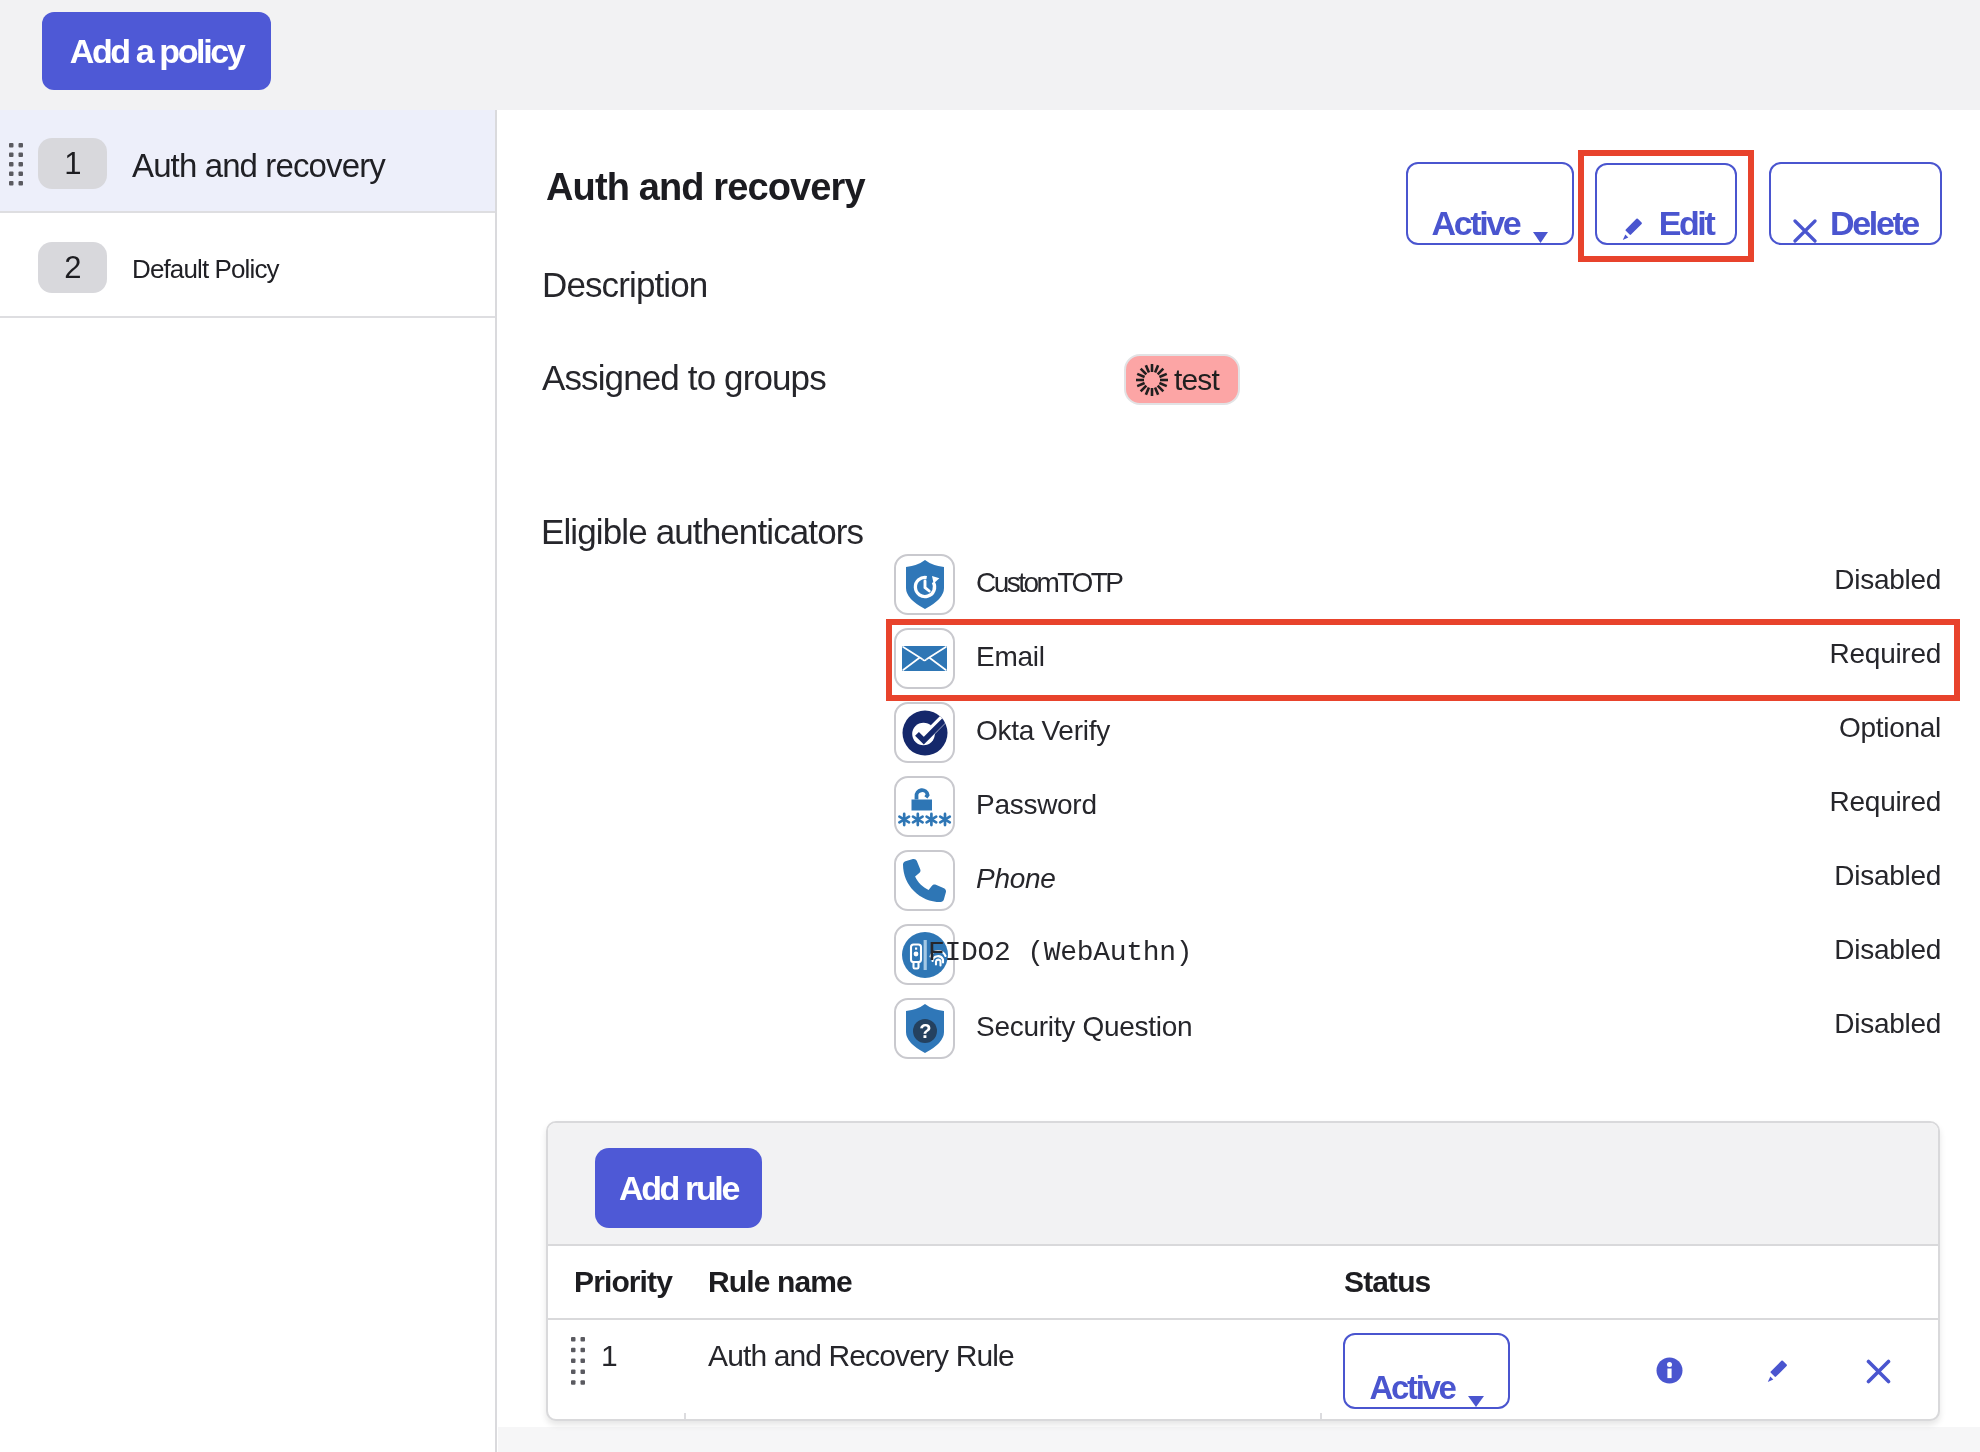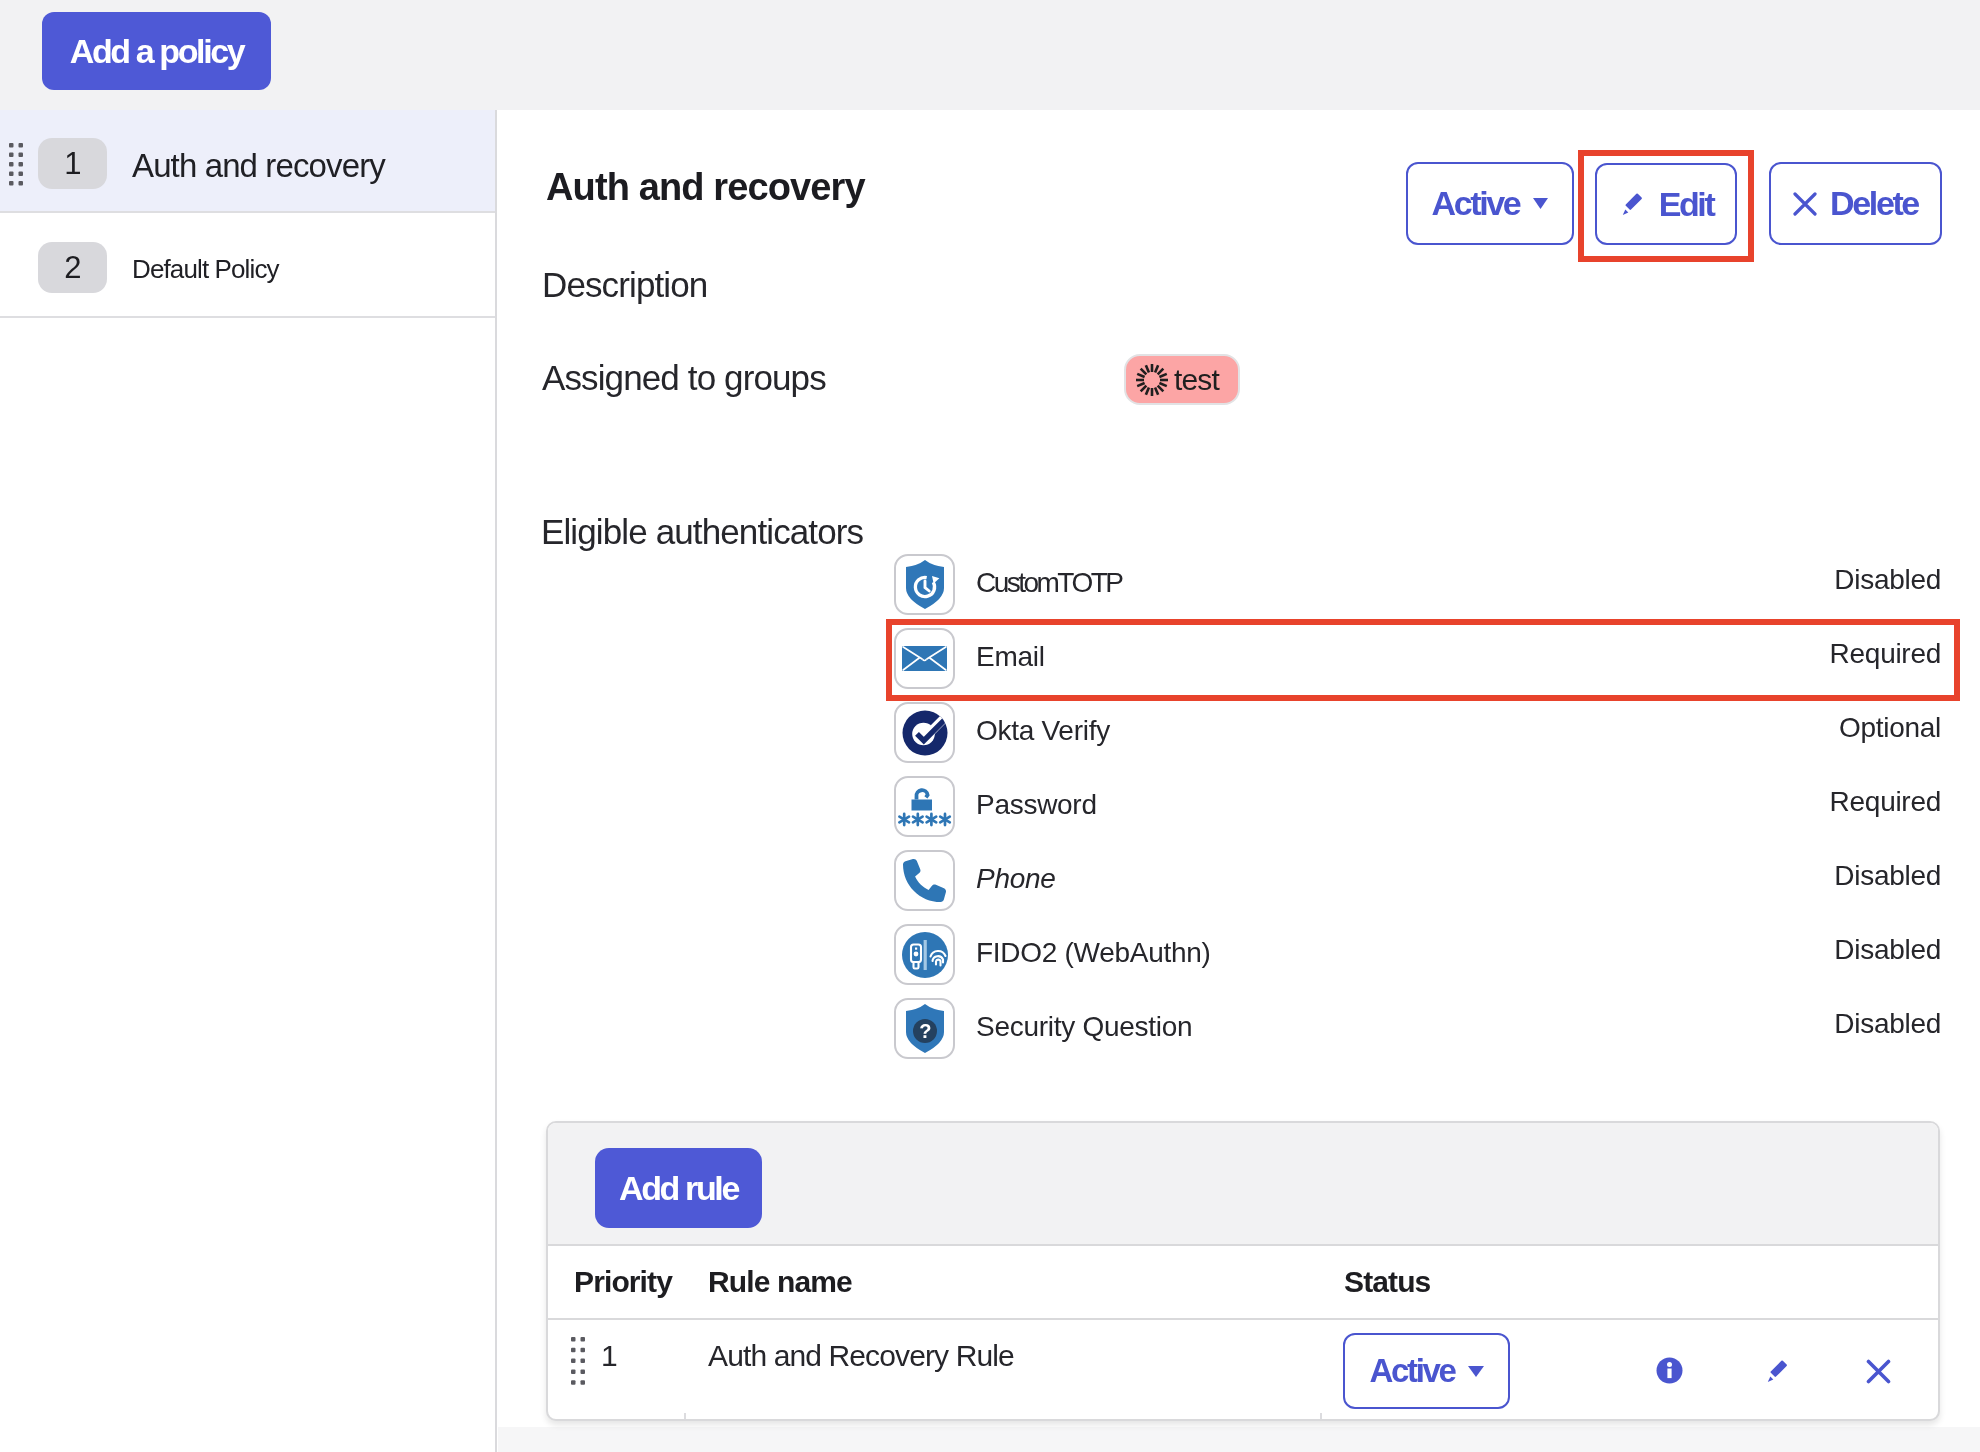--- a/index.html
+++ b/index.html
@@ -3,21 +3,21 @@
 <meta charset="utf-8">
 <style>
   * { margin:0; padding:0; box-sizing:border-box; }
   html,body { width:1980px; height:1452px; background:#fff; font-family:"Liberation Sans", sans-serif; }
   #page { position:relative; width:1980px; height:1452px; overflow:hidden; background:#fff; letter-spacing:-0.055em; }
   .abs { position:absolute; }
   .topbar { left:0; top:0; width:1980px; height:110px; background:#f2f2f3; }
   .btn-solid { background:#4e59d6; color:#fff; font-weight:bold; border-radius:12px;
                display:flex; align-items:center; justify-content:center; font-size:34px; letter-spacing:-0.07em; }
   .btn-outline { background:#fff; border:2px solid #4a55cf; color:#4a55cf; font-weight:bold;
-               border-radius:12px; display:flex; align-items:center; justify-content:center; font-size:34px; letter-spacing:-0.07em; }
+               border-radius:12px; display:flex; align-items:flex-end; justify-content:center; font-size:34px; letter-spacing:-0.07em; }
   .sidebar { left:0; top:110px; width:497px; height:1342px; background:#fff; border-right:2px solid #dadadd; }
   .srow { position:absolute; left:0; width:495px; }
   .badge { position:absolute; width:69px; height:51px; background:#d8d8dc; border-radius:14px;
            display:flex; align-items:center; justify-content:center; font-size:31px; color:#1d1d21; }
   .redbox { position:absolute; border:6px solid #e8432c; }
   .label { position:absolute; font-size:35px; color:#26262b; }
   .rowname { font-size:28px; color:#26262b; letter-spacing:-0.01em; }
   .status { position:absolute; font-size:28px; color:#26262b; letter-spacing:-0.01em; }
   .iconbox { position:absolute; width:61px; height:61px; background:#fff; border:2px solid #c9c9ce; border-radius:14px;
              display:flex; align-items:center; justify-content:center; }
@@ -190,21 +190,21 @@
         <circle cx="14" cy="22" r="2.4" fill="#fff" stroke="none"></circle>
         <rect x="13" y="15.5" width="2.2" height="2.2" fill="#fff" stroke="none"></rect>
       </g>
       <g stroke="#fff" stroke-width="2.1" fill="none" stroke-linecap="round">
         <path d="M28.5 24.5 A8 8 0 0 1 43.5 24"></path>
         <path d="M30.5 29 A5.5 5.5 0 0 1 41 27.5 L41 30.5"></path>
         <path d="M34 32.5 L34 29.5 A2.4 2.4 0 0 1 38.5 29 L38.5 33.5"></path>
       </g>
     </svg>
   </div>
-  <div class="rowname abs" style="left:976px; top:937px;">FIDO2 (WebAuthn)</div>
+  <div class="rowname abs" style="left:928px; top:937px;font-family:Liberation Mono, monospace;">FIDO2 (WebAuthn)</div>
   <div class="status" style="right:39px; top:934px;">Disabled</div>
 
   <div class="iconbox" style="left:894px; top:998px;">
     <svg width="38" height="49" viewBox="0 0 38 49">
       <path d="M19 0 Q12 5.5 0 7 L0 28 Q0 39 19 49 Q38 39 38 28 L38 7 Q26 5.5 19 0 Z" fill="#2f77b8"></path>
       <circle cx="19" cy="27" r="12" fill="#24415f"></circle>
       <text x="19" y="34" font-size="20" font-weight="bold" fill="#fff" text-anchor="middle" font-family="Liberation Sans, sans-serif">?</text>
     </svg>
   </div>
   <div class="rowname abs" style="left:976px; top:1011px;">Security Question</div>

